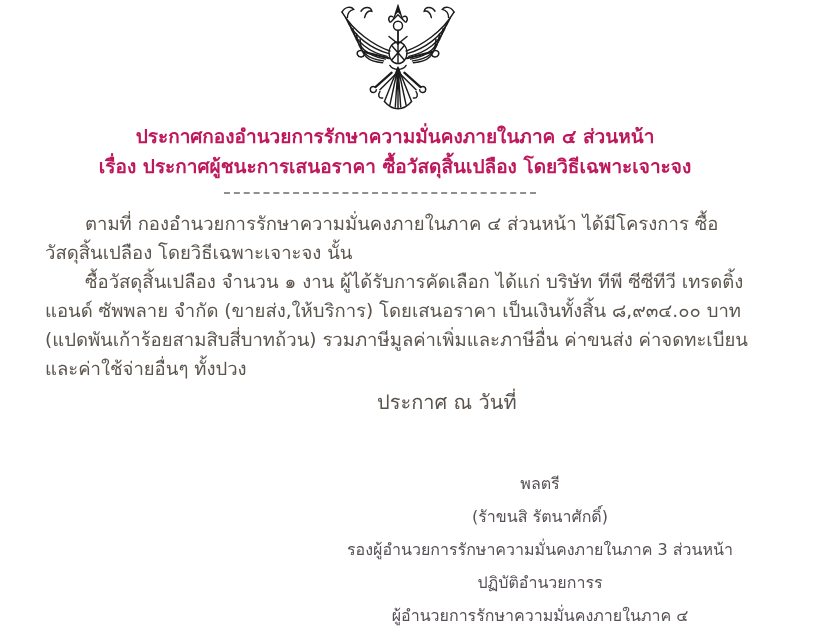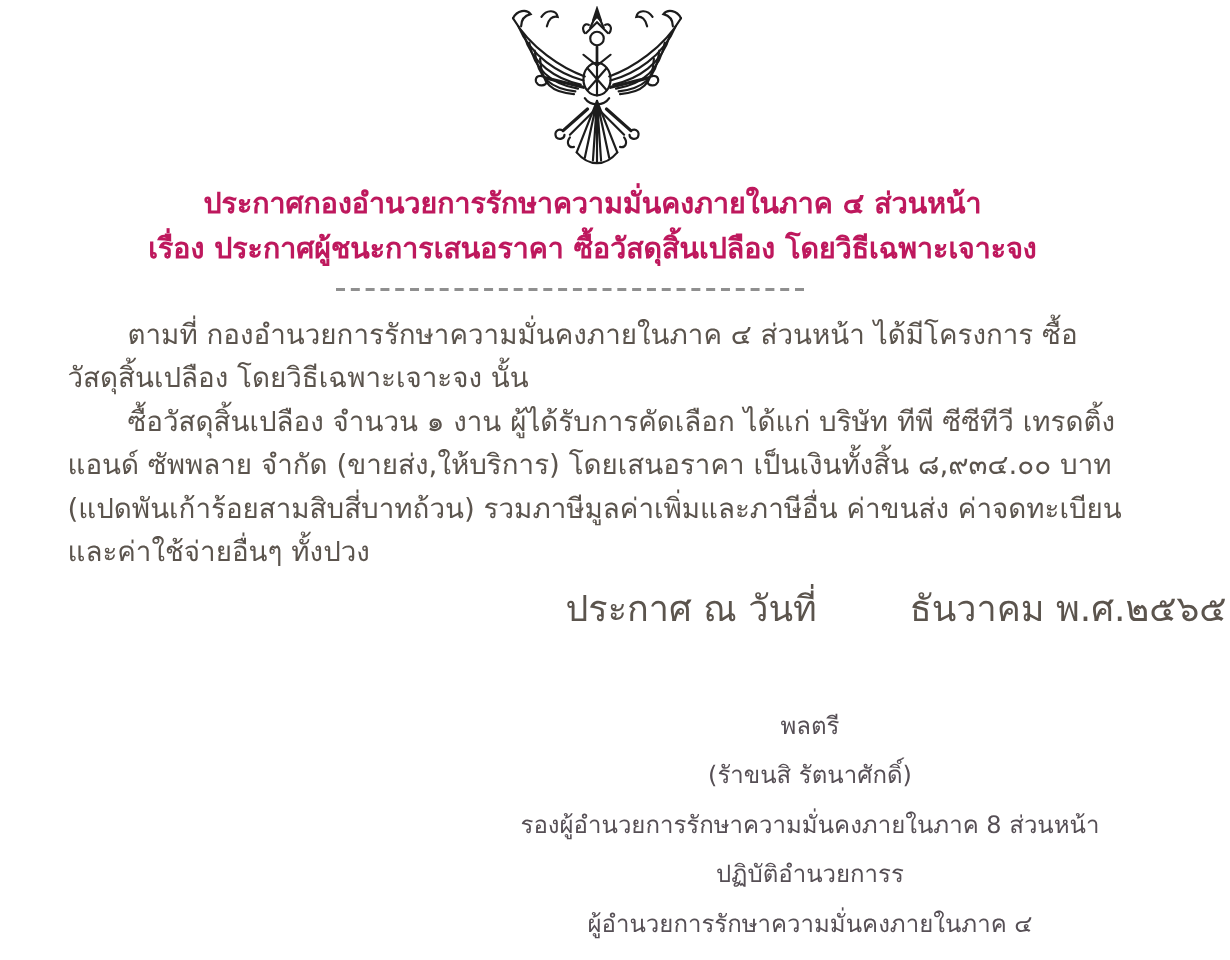--- a/index.html
+++ b/index.html
@@ -20,21 +20,21 @@
     border-top:2px dashed #8f8f8f;
   }
   .body-text{
     position:absolute;left:45px;top:209px;width:706px;
     color:#5b544d;font-size:18.5px;line-height:29px;
   }
   .body-text p{margin:0;text-indent:40px;}
   .date-row{
     position:absolute;left:377px;top:386px;
     display:flex;align-items:flex-end;
-    color:#5b544d;font-size:24px;
+    color:#5b544d;font-size:20px;
   }
   .date-gap{display:inline-block;width:62px;}
   .signature-block{
     position:absolute;left:300px;top:472px;width:480px;
     text-align:center;color:#564f55;font-size:16px;line-height:24px;
   }
   .signature-block .sig-line{margin:0 0 9px 0;}
   .sig-name-row{display:flex;justify-content:center;gap:112px;margin:0 0 9px 0;}
   .garuda path,.garuda circle,.garuda ellipse{vector-effect:none;}
 </style>
@@ -88,26 +88,25 @@
   <div class="divider"></div>
 
   <div class="body-text">
     <p>ตามที่ กองอำนวยการรักษาความมั่นคงภายในภาค ๔ ส่วนหน้า ได้มีโครงการ ซื้อวัสดุสิ้นเปลือง โดยวิธีเฉพาะเจาะจง  นั้น</p>
     <p>ซื้อวัสดุสิ้นเปลือง จำนวน ๑ งาน ผู้ได้รับการคัดเลือก ได้แก่ บริษัท ทีพี ซีซีทีวี เทรดติ้ง แอนด์ ซัพพลาย จำกัด (ขายส่ง,ให้บริการ) โดยเสนอราคา เป็นเงินทั้งสิ้น ๘,๙๓๔.๐๐ บาท (แปดพันเก้าร้อยสามสิบสี่บาทถ้วน) รวมภาษีมูลค่าเพิ่มและภาษีอื่น ค่าขนส่ง ค่าจดทะเบียน และค่าใช้จ่ายอื่นๆ ทั้งปวง</p>
   </div>
 
   <div class="date-row">
     <span>ประกาศ ณ วันที่</span>
     <span class="date-gap"></span>
-    <span>ธันวาคม พ.ศ.๒๕๖๕</span>
   </div>
 
   <div class="signature-block">
     <div class="sig-name-row">
       <span>พลตรี</span>
     </div>
     <div class="sig-line">(รัาขนสิ   รัตนาศักดิ์)</div>
-    <div class="sig-line">รองผู้อำนวยการรักษาความมั่นคงภายในภาค 8 ส่วนหน้า</div>
+    <div class="sig-line">รองผู้อำนวยการรักษาความมั่นคงภายในภาค 3 ส่วนหน้า</div>
     <div class="sig-line">ปฏิบัติอำนวยการร</div>
     <div class="sig-line">ผู้อำนวยการรักษาความมั่นคงภายในภาค ๔</div>
   </div>
 
 </div>
 
 </body></html>

